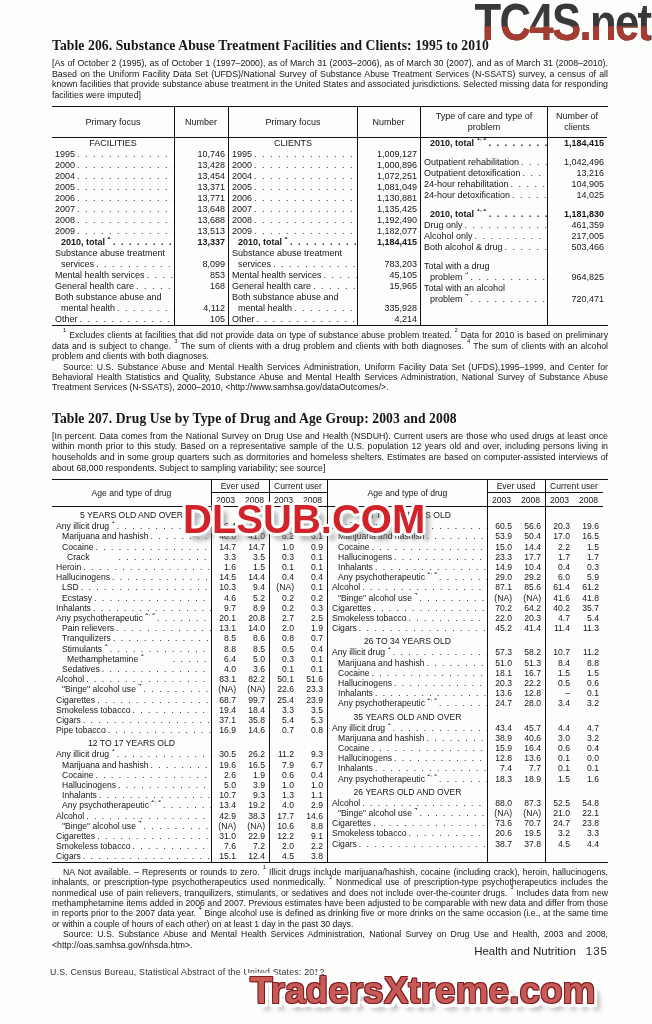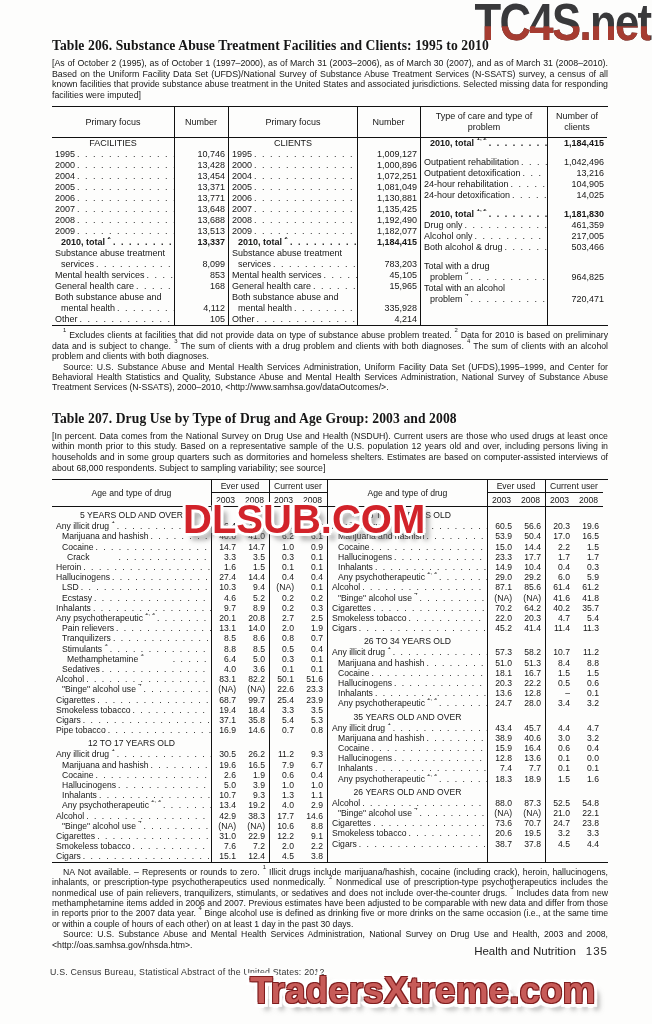--- a/index.html
+++ b/index.html
@@ -514,21 +514,21 @@
             <div class="dval">1.6</div>
             <div class="dval">1.5</div>
             <div class="dval">0.1</div>
             <div class="dval">0.1</div>
           </div>
           <div class="drow">
             <div class="dlbl">
               <span class="txt">Hallucinogens</span>
               <span class="dots">. . . . . . . . . . . . . . . . . . . . . . . . . . . . . . . . . . . . . . . . . . . . . . . . . . . . . . . . . . . . . . . . . . . . . . . . . . . . . . . . </span>
             </div>
-            <div class="dval">27.4</div>
+            <div class="dval">14.5</div>
             <div class="dval">14.4</div>
             <div class="dval">0.4</div>
             <div class="dval">0.4</div>
           </div>
           <div class="drow">
             <div class="dlbl i1">
               <span class="txt">LSD</span>
               <span class="dots">. . . . . . . . . . . . . . . . . . . . . . . . . . . . . . . . . . . . . . . . . . . . . . . . . . . . . . . . . . . . . . . . . . . . . . . . . . . . . . . . </span>
             </div>
             <div class="dval">10.3</div>

